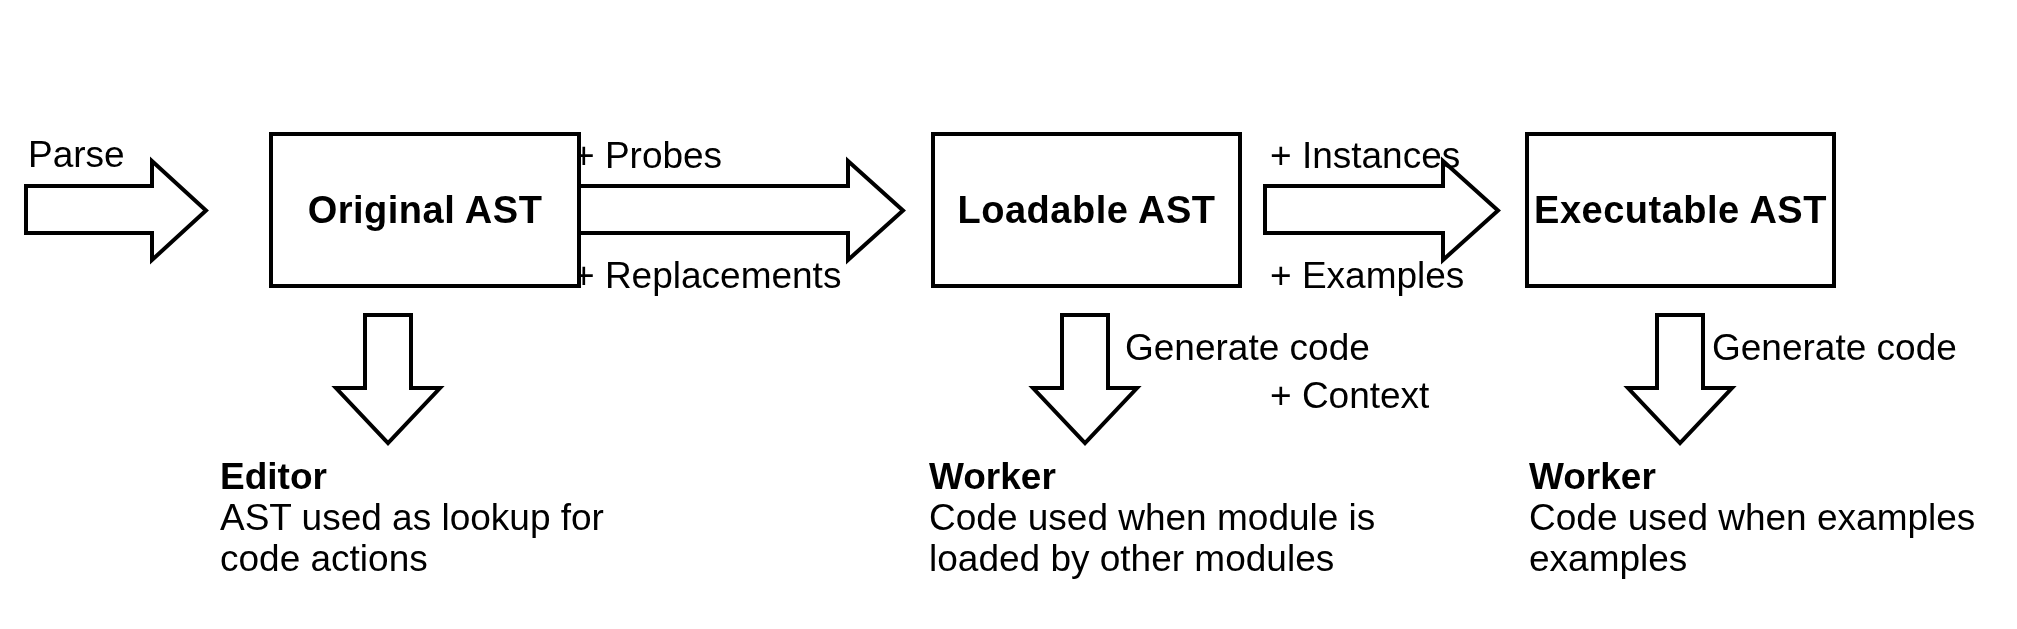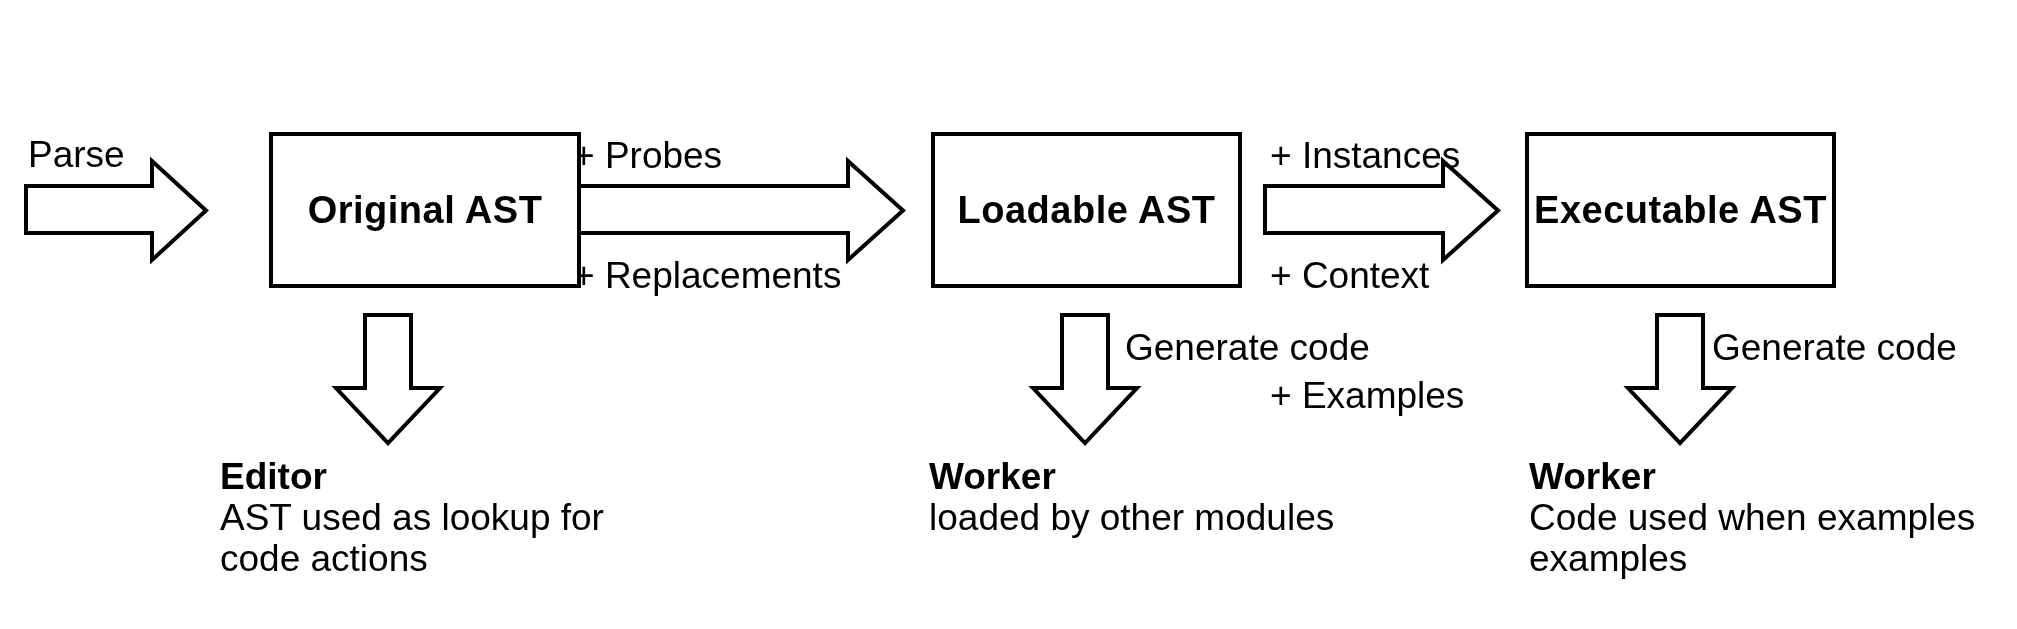--- a/index.html
+++ b/index.html
@@ -36,22 +36,22 @@
 
   <div class="label" style="left:28px;top:135px;">Parse</div>
 
   <div class="label multiline" style="left:573px;top:56px;">
     <div>+ Probes</div>
     <div>+ Replacements</div>
   </div>
 
   <div class="label multiline" style="left:1270px;top:56px;">
     <div>+ Instances</div>
+    <div>+ Examples</div>
     <div>+ Context</div>
-    <div>+ Examples</div>
   </div>
 
   <div class="ast-box" style="left:232px;top:132px;width:312px;height:156px;margin-left:37px;">
     <span class="box-label">Original AST</span>
   </div>
   <div class="ast-box" style="left:931px;top:132px;width:311px;height:156px;align-items:center;">
     <span class="box-label">Loadable AST</span>
   </div>
   <div class="ast-box" style="left:1525px;top:132px;width:311px;height:156px;">
     <span class="box-label">Executable AST</span>
@@ -61,20 +61,21 @@
   <div class="label" style="left:1712px;top:328px;">Generate code</div>
 
   <div class="output-block" style="left:220px;top:456px;">
     <div class="title">Editor</div>
     <div>AST used as lookup for</div>
     <div>code actions</div>
   </div>
 
   <div class="output-block" style="left:929px;top:456px;">
     <div class="title">Worker</div>
+    <div>Code used when module is</div>
     <div>loaded by other modules</div>
   </div>
 
   <div class="output-block" style="left:1529px;top:456px;">
     <div class="title">Worker</div>
     <div>Code used when examples</div>
     <div>examples</div>
   </div>
 
 </div>

